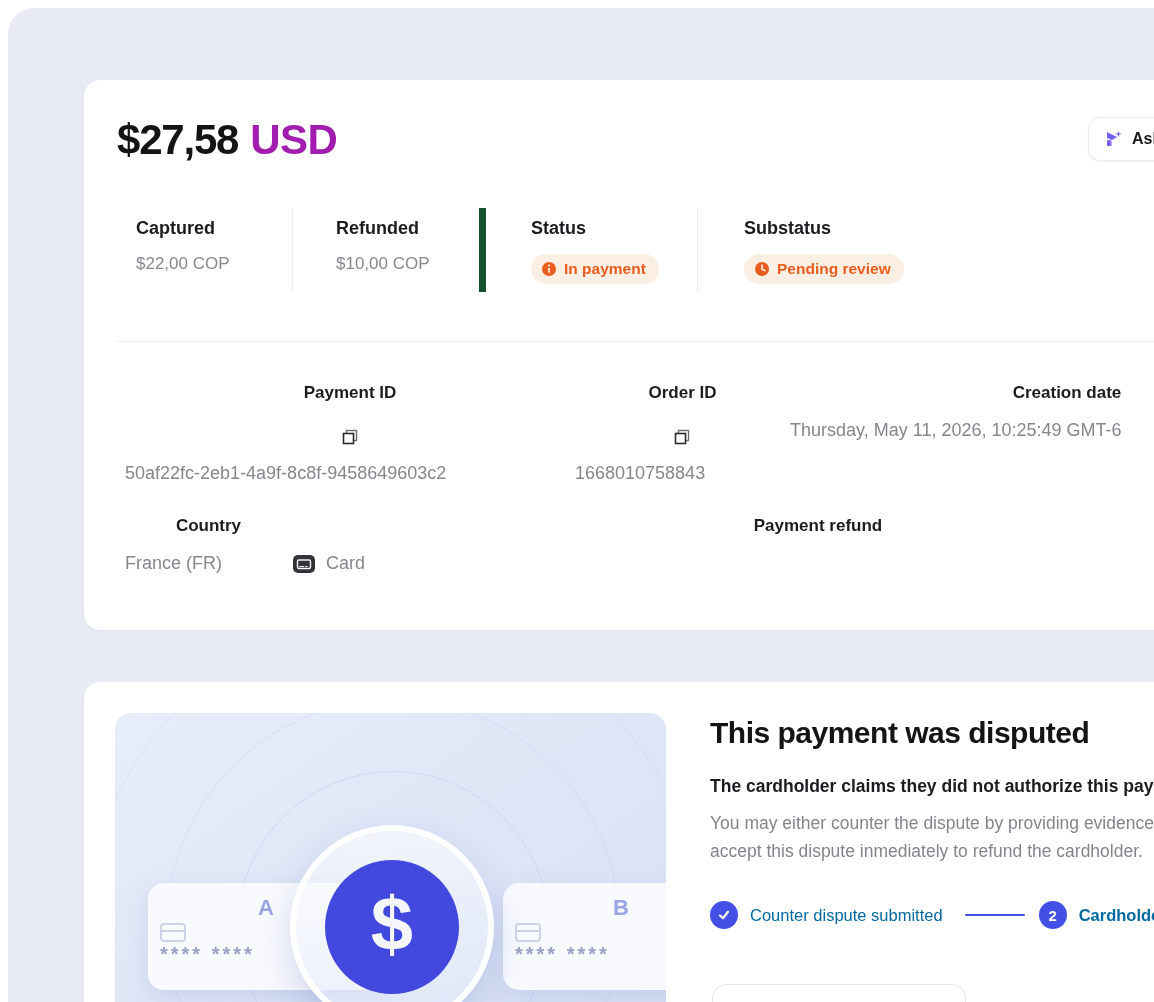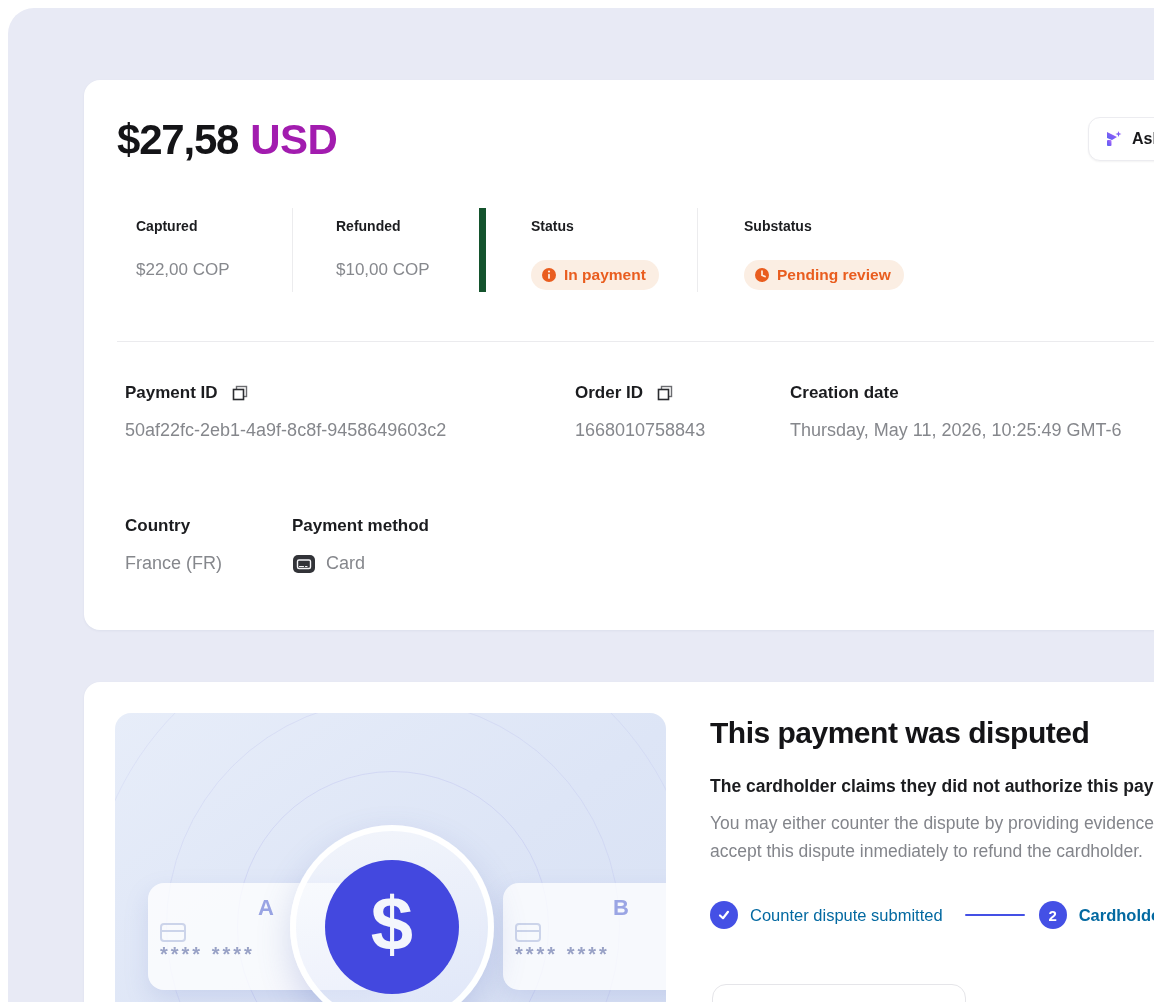--- a/index.html
+++ b/index.html
@@ -32,38 +32,38 @@
     display:flex; align-items:center; gap:9px; padding:0 14px; box-sizing:border-box;
     font-size:16px; font-weight:600; color:#18181b; cursor:pointer;
   }
 
   .stats-row { position:absolute; left:0; top:128px; right:0; display:flex; align-items:stretch; height:84px; }
   .stat-col { box-sizing:border-box; padding-top:10px; }
   .stat-col.c1 { width:209px; padding-left:52px; border-right:1px solid #ececee; }
   .stat-col.c2 { width:193px; padding-left:43px; border-right:7px solid #14532d; }
   .stat-col.c3 { width:212px; padding-left:45px; border-right:1px solid #ececee; }
   .stat-col.c4 { flex:1; padding-left:46px; }
-  .stat-label { font-size:14px; font-weight:700; color:#1b1c1f; margin-bottom:26px; }
+  .stat-label { font-size:18px; font-weight:700; color:#1b1c1f; margin-bottom:15px; }
   .stat-value { font-size:17px; color:#86888d; }
   .badge {
     display:inline-flex; align-items:center; gap:7px;
     background:#fbeee3; color:#e95d1f; border-radius:999px;
     padding:6px 13px 6px 10px; font-size:15.5px; font-weight:600;
   }
   .badge svg { display:block; }
 
   .hrule { position:absolute; left:33px; right:0; top:261px; height:1px; background:#ebebee; }
 
   .details-row1 { position:absolute; left:41px; top:303px; right:0; display:flex; }
   .details-row2 { position:absolute; left:41px; top:436px; right:0; display:flex; }
   .detail-block.b1 { width:450px; }
   .detail-block.b2 { width:215px; }
   .detail-block.b3 { flex:1; }
   .detail-block.bc1 { width:167px; }
-  .detail-label { font-size:17px; font-weight:700; color:#1b1c1f; display:flex; align-items:center; gap:14px; margin-bottom:17px; }
+  .detail-label { font-size:17px; font-weight:700; color:#1b1c1f; display:flex; align-items:center; gap:26px; margin-bottom:17px;flex-direction:column; }
   .detail-value { font-size:18px; color:#85878c; }
   .copy-btn { background:none; border:none; padding:0; cursor:pointer; display:inline-flex; }
   .pm-value { display:flex; align-items:center; gap:10px; font-size:18px; color:#85878c; }
 
   
   .illustration {
     position:absolute; left:31px; top:31px; width:551px; height:340px;
     border-radius:16px; overflow:hidden;
     background:linear-gradient(145deg,#e7edf9 0%,#dde5f6 55%,#d8e1f4 100%);
   }
@@ -222,21 +222,21 @@
 
   <div class="details-row2">
     <div class="detail-block bc1">
       <div class="detail-label">
         <span>Country</span>
       </div>
       <div class="detail-value">France (FR)</div>
     </div>
     <div class="detail-block b3">
       <div class="detail-label">
-        <span>Payment method</span>
+        <span>Payment refund</span>
       </div>
       <div class="pm-value">
         <span style="display:inline-flex;">
           <svg width="24" height="20" viewBox="0 0 24 20">
             <rect x="1" y="1" width="22" height="18" rx="5" fill="#323338"></rect>
             <rect x="5.5" y="6" width="13" height="8.5" rx="1.5" fill="none" stroke="#f5f5f7" stroke-width="1.4"></rect>
             <path d="M7.5 12.5 h4" stroke="#f5f5f7" stroke-width="1.2" stroke-linecap="round"></path>
             <path d="M13.5 12.5 h1.5" stroke="#f5f5f7" stroke-width="1.2" stroke-linecap="round"></path>
           </svg>
         </span>

